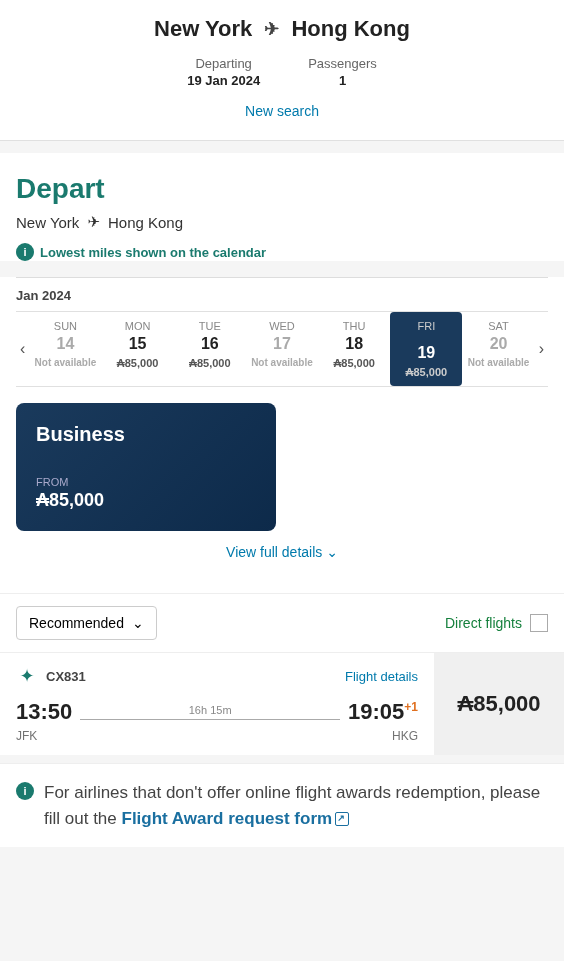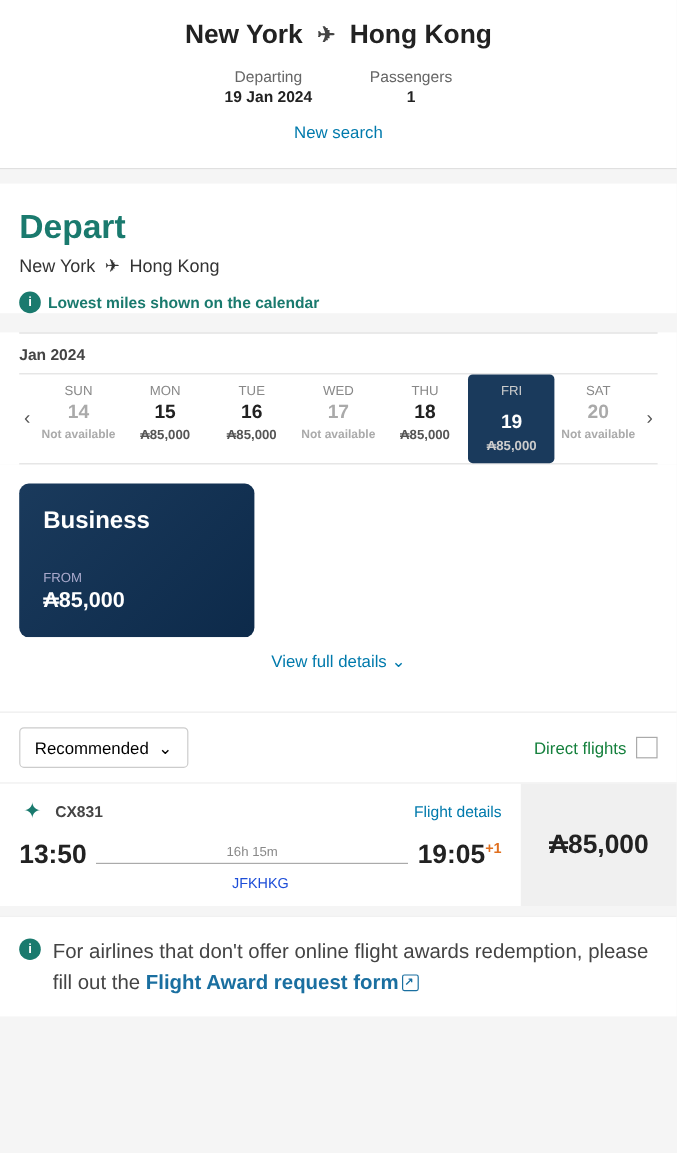--- a/index.html
+++ b/index.html
@@ -159,21 +159,21 @@
     
     .business-card-wrap {
       padding: 16px;
       background: white;
     }
     .business-card {
       background: linear-gradient(135deg, #1a3a5c 0%, #0d2a4a 100%);
       border-radius: 8px;
       padding: 20px 20px 20px;
       color: white;
-      width: 196px;
+      width: 260px;
       min-height: 120px;
     }
     .business-title {
       font-size: 20px;
       font-weight: 700;
       margin-bottom: 30px;
     }
     .from-label {
       font-size: 11px;
       color: #aac;
@@ -307,23 +307,23 @@
       font-weight: 700;
       color: #222;
     }
     .next-day {
       font-size: 12px;
       color: #e07020;
       vertical-align: super;
     }
     .airport-row {
       display: flex;
-      justify-content: center;
+      justify-content: space-between;
       font-size: 12px;
-      color: #1d4ed8;
+      color: #737373;
       padding: 0 0px;
     }
     .airport-arr {
       text-align: right;
     }
 
     
     .flight-price-cell {
       background: #f0f0f0;
       display: flex;

